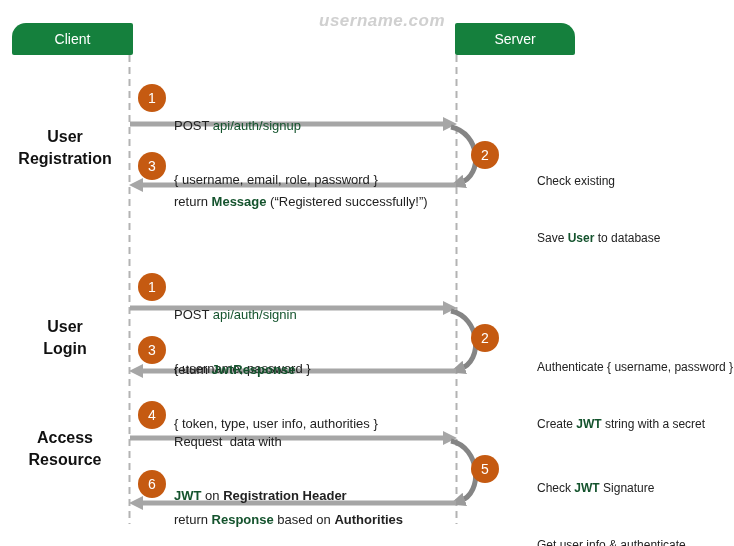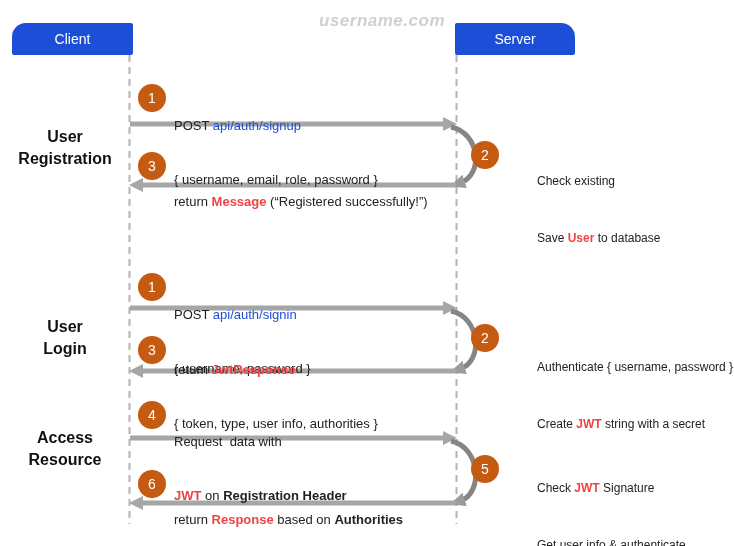--- a/index.html
+++ b/index.html
@@ -4,39 +4,39 @@
 <style>
   html,body{margin:0;padding:0;background:#fff;}
   .canvas{position:relative;width:734px;height:546px;background:#ffffff;
           font-family:"Liberation Sans",sans-serif;overflow:hidden;}
   svg.lines{position:absolute;left:0;top:0;}
   .lifeline{stroke:#b3b3b3;stroke-width:2;stroke-dasharray:7 5;}
   .msg-arrow{stroke:#a6a6a6;stroke-width:5;}
   .msg-head{fill:#a6a6a6;}
   .loop{stroke:#858585;stroke-width:5;fill:none;}
 
-  .actor-box{position:absolute;background:#1d4ed8;color:#fff;display:flex;
+  .actor-box{position:absolute;background:#15803d;color:#fff;display:flex;
              align-items:center;justify-content:center;font-size:14px;}
   .actor-client{left:12px;top:23px;width:121px;height:32px;border-radius:14px 2px 2px 2px;}
   .actor-server{left:455px;top:23px;width:120px;height:32px;border-radius:2px 14px 2px 2px;}
 
   .watermark{position:absolute;left:295px;top:11px;width:150px;text-align:right;
              font-size:17px;font-style:italic;font-weight:bold;color:#d0d0d0;letter-spacing:.5px;}
 
   .step-circle{position:absolute;width:28px;height:28px;border-radius:50%;background:#C55A11;
                color:#fff;font-size:14px;display:flex;align-items:center;justify-content:center;z-index:3;}
 
   .sec-title{position:absolute;left:0;width:130px;text-align:center;font-size:16px;
              font-weight:bold;line-height:22px;color:#111;}
 
   .msg{position:absolute;left:174px;font-size:13px;line-height:18px;color:#222;white-space:pre;z-index:2;}
   .note{position:absolute;left:537px;font-size:12px;line-height:19px;color:#222;white-space:pre;z-index:2;}
 
-  .seg-link{color:#1d4ed8;margin-top:21px;}
-  .seg-green{color:#ef4444;font-weight:bold;}
+  .seg-link{color:#14532d;margin-top:21px;}
+  .seg-green{color:#14532d;font-weight:bold;}
   .seg-bold{font-weight:bold;}
 </style>
 </head>
 <body>
 
 <div class="canvas">
 
   <svg class="lines" width="734" height="546">
     <defs>
       <marker id="loopHead" markerUnits="userSpaceOnUse" markerWidth="16" markerHeight="14" refX="5" refY="7" orient="auto">

